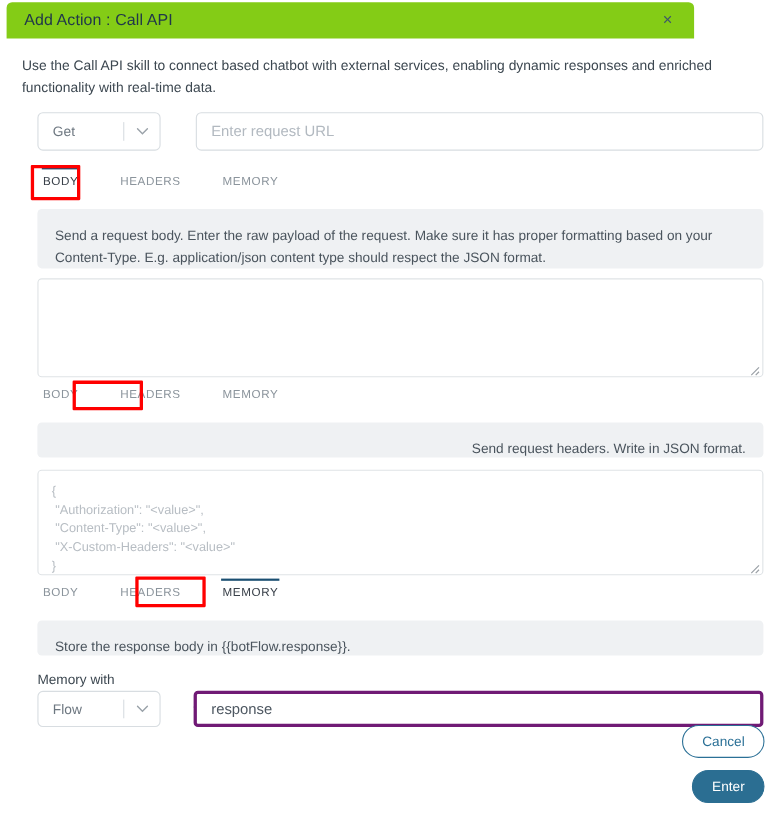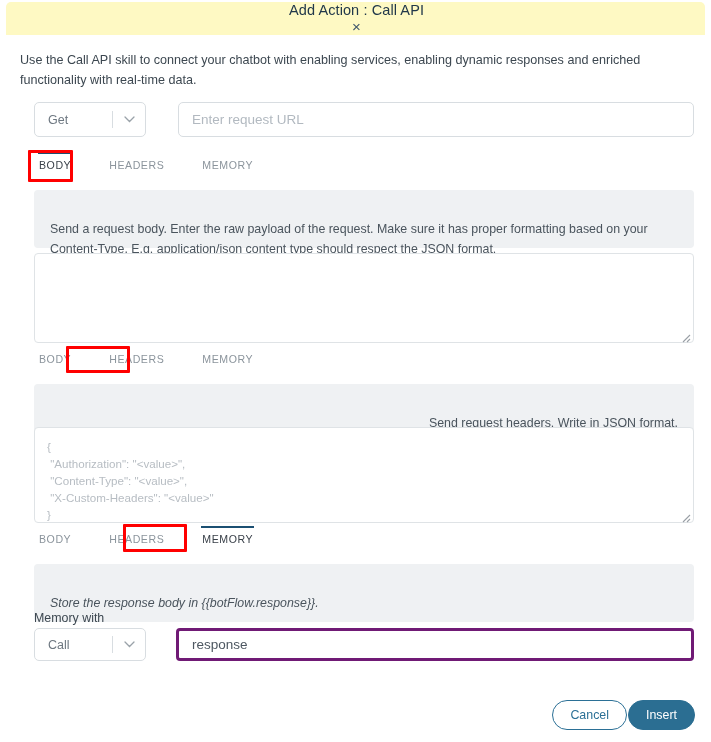--- a/index.html
+++ b/index.html
@@ -15,28 +15,27 @@
     width: 711px;
     height: 742px;
     background: #ffffff;
     overflow: hidden;
   }
 
   
   .dlg-header {
     position: absolute;
     left: 6px; top: 2px;
-    width: 699px; height: 33px;
-    background: #fef9c3;
+    width: 625px; height: 33px;
+    background: #84cc16;
     border-radius: 5px 5px 0 0;
     display: flex;
     align-items: center;
     justify-content: space-between;
     padding: 0 14px 0 16px;
-    flex-direction: column;
   }
   .dlg-title {
     font-size: 14.5px;
     color: #21384a;
     letter-spacing: .1px;
   }
   .close-btn {
     width: 20px; height: 20px;
     display: flex; align-items: center; justify-content: center;
     color: #3d566b;
@@ -138,21 +137,21 @@
     border: 3px solid #ff0000;
     pointer-events: none;
     border-radius: 1px;
   }
 
   
   .desc {
     position: absolute;
     background: #eff1f3;
     border-radius: 4px;
-    padding: 29px 16px;
+    padding: 14px 16px;
     font-size: 12.4px;
     line-height: 1.62;
     color: #4a545d;
   }
 
   
   .ta-wrap { position: absolute; }
   .ta {
     width: 100%; height: 100%;
     border: 1px solid #dfe3e6;
@@ -210,21 +209,22 @@
     font-family: "Liberation Sans", sans-serif;
     outline: none;
   }
 
   
   .footer {
     position: absolute;
     right: 16px; bottom: 12px;
     display: flex;
     align-items: flex-end;
-    gap: 1px;
+    gap: 11px;
+    flex-direction: column;
   }
   .btn {
     font-family: "Liberation Sans", sans-serif;
     font-size: 12.4px;
     border-radius: 16px;
     cursor: pointer;
     padding: 0 17px;
     height: 30px;
     display: flex;
     align-items: center;
@@ -244,21 +244,21 @@
 </head>
 <body>
 
 <div class="dialog">
 
   <div class="dlg-header">
     <div class="dlg-title">Add Action : Call API</div>
     <button class="close-btn">×</button>
   </div>
 
-  <div class="intro">Use the Call API skill to connect your chatbot with enabling services, enabling dynamic responses and enriched functionality with real-time data.</div>
+  <div class="intro">Use the Call API skill to connect based chatbot with external services, enabling dynamic responses and enriched functionality with real-time data.</div>
 
   <div class="method-row">
     <div class="select-box">
       <span class="sel-val">Get</span>
       <span class="sel-divider"></span>
       <span class="chev">
         <svg width="11" height="7" viewBox="0 0 11 7">
             <path d="M1 1l4.5 4.5L10 1" fill="none" stroke="#9aa2a9" stroke-width="1.3" stroke-linecap="round"></path>
           </svg>
       </span>
@@ -306,39 +306,39 @@
     </span>
   </div>
 
   <div class="tabs" style="left:28px; top:526px;">
     <button class="tab">BODY</button>
     <button class="tab">HEADERS</button>
     <button class="tab active">MEMORY</button>
   </div>
   <div class="annot" style="left:123px; top:524px; width:64px; height:28px;"></div>
 
-  <div class="desc" style="left:34px; top:564px; width:660px; height:32px;font-style:italic;">Store the response body in {{botFlow.response}}.</div>
+  <div class="desc" style="left:34px; top:564px; width:660px; height:32px;">Store the response body in {{botFlow.response}}.</div>
 
   <div class="field-label" style="left:34px; top:611px;">
     <span>Memory with</span>
   </div>
   <div class="select-box" style="position:absolute; left:34px; top:628px; width:112px; height:33px;">
-    <span class="sel-val">Call</span>
+    <span class="sel-val">Flow</span>
     <span class="sel-divider"></span>
     <span class="chev">
       <svg width="11" height="7" viewBox="0 0 11 7">
           <path d="M1 1l4.5 4.5L10 1" fill="none" stroke="#9aa2a9" stroke-width="1.3" stroke-linecap="round"></path>
         </svg>
     </span>
   </div>
 
   <div class="field-label" style="left:176px; top:640px;">
     <span>Variable</span>
     <span class="info-icon">i</span>
   </div>
   <input class="var-input" type="text" value="response" style="">
 
   <div class="footer">
     <button class="btn btn-cancel">Cancel</button>
-    <button class="btn btn-insert">Insert</button>
+    <button class="btn btn-insert">Enter</button>
   </div>
 
 </div>
 
 </body></html>

